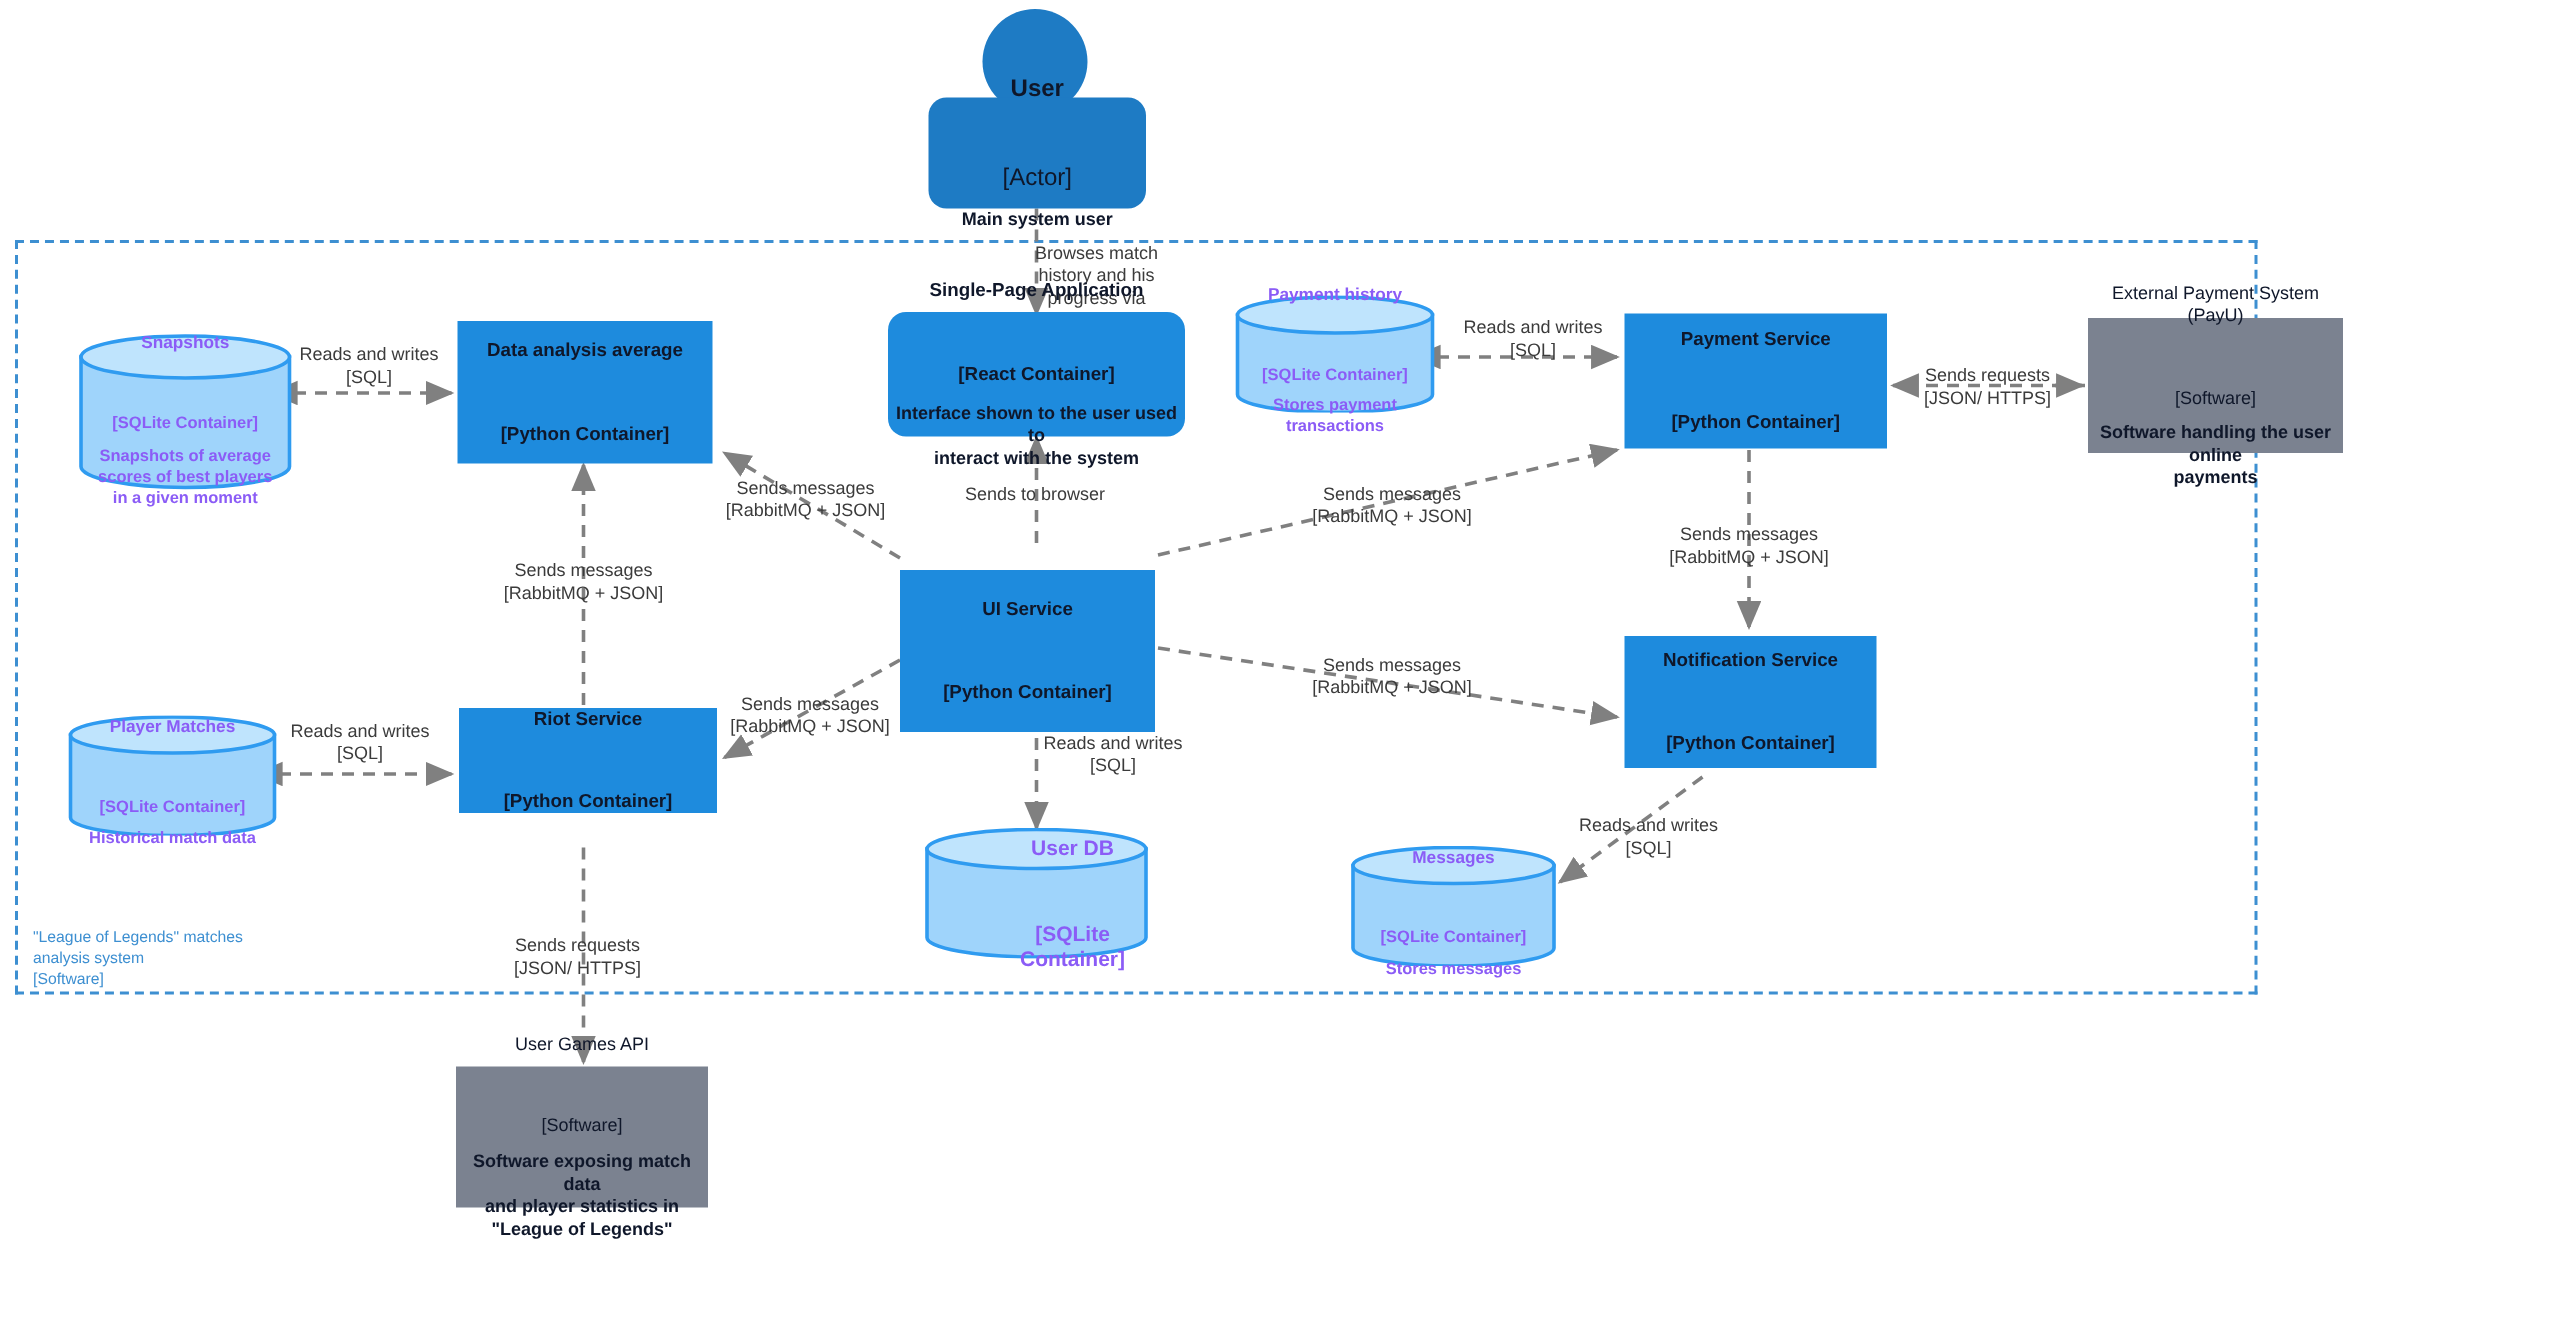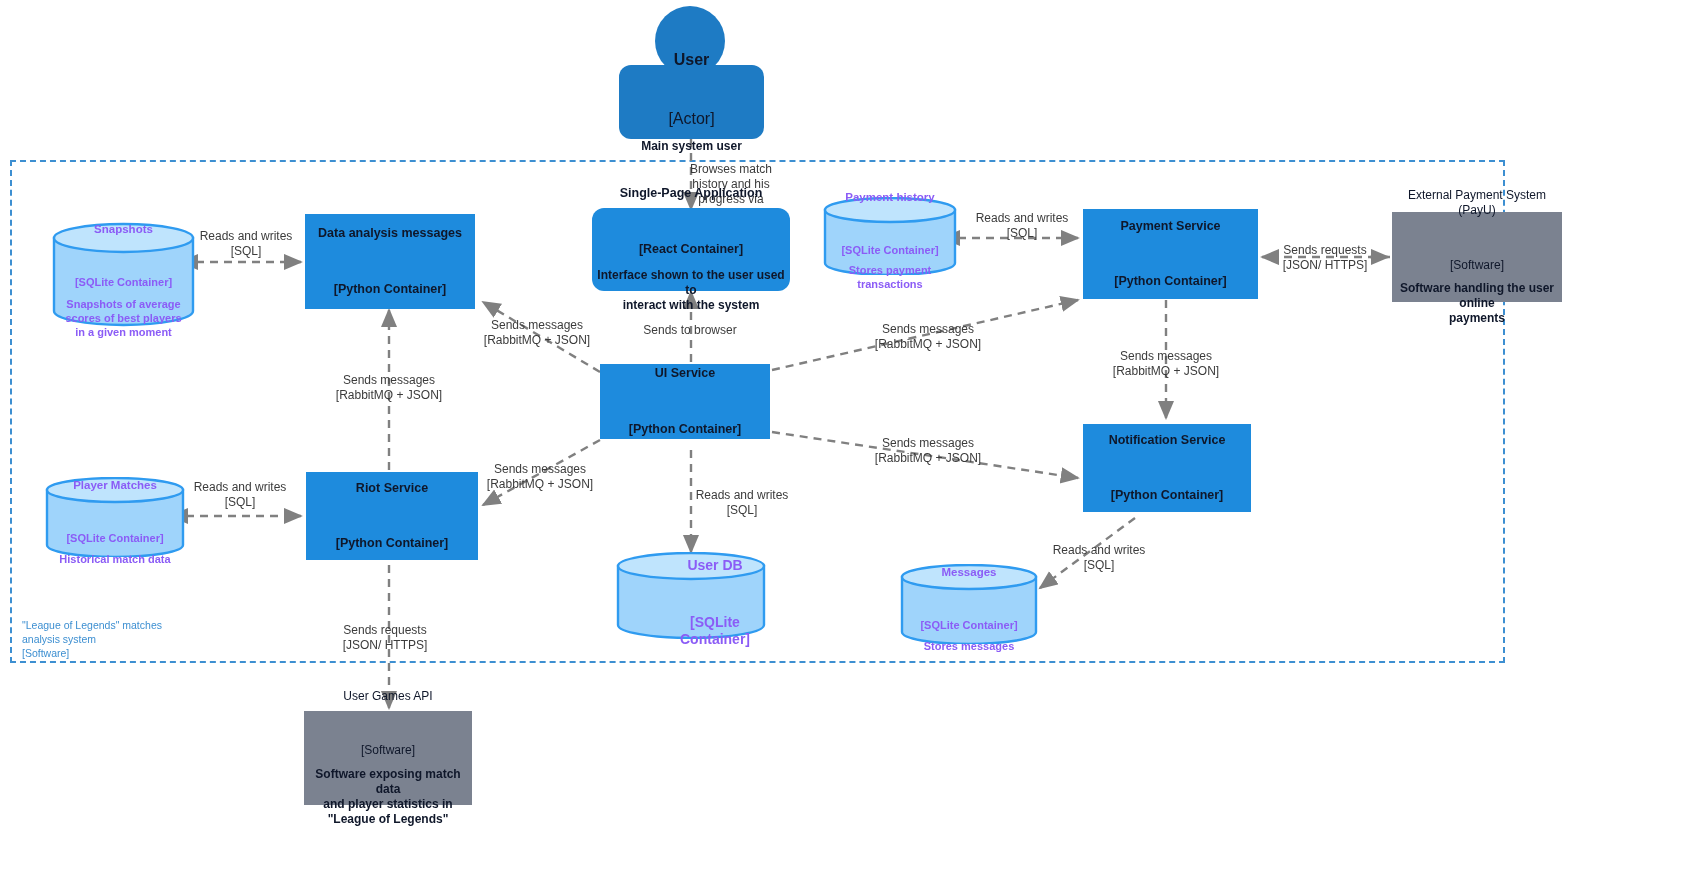--- a/index.html
+++ b/index.html
@@ -153,21 +153,21 @@
     <div class="dbtext">
       <div class="n-title">Snapshots</div>
       <div class="n-tech">[SQLite Container]</div>
       <div class="n-desc" style="white-space:pre-line;">Snapshots of average
 scores of best players
 in a given moment</div>
     </div>
   </div>
 
   <div class="node container-node" style="left:305px;top:214px;width:170px;height:95px;">
-    <div class="n-title">Data analysis messages</div>
+    <div class="n-title">Data analysis average</div>
     <div class="n-tech">[Python Container]</div>
   </div>
 
   <div class="node container-node rounded" style="left:592px;top:208px;width:198px;height:83px;">
     <div class="n-title">Single-Page Application</div>
     <div class="n-tech">[React Container]</div>
     <div class="n-desc" style="white-space:pre-line;font-weight:bold;font-size:12px;">Interface shown to the user used to
 interact with the system</div>
   </div>
 
@@ -189,38 +189,38 @@
   </div>
 
   <div class="node external-node" style="left:1392px;top:212px;width:170px;height:90px;">
     <div class="n-title" style="white-space:pre-line;font-weight:normal;">External Payment System
 (PayU)</div>
     <div class="n-tech" style="font-weight:normal;">[Software]</div>
     <div class="n-desc" style="white-space:pre-line;margin-top:0.7em;">Software handling the user online
 payments</div>
   </div>
 
-  <div class="node container-node" style="left:600px;top:364px;width:170px;height:75px;">
+  <div class="node container-node" style="left:600px;top:380px;width:170px;height:108px;">
     <div class="n-title">UI Service</div>
     <div class="n-tech">[Python Container]</div>
   </div>
 
   <div class="db" style="left:45px;top:477px;width:140px;height:80px;">
     <svg class="cyl" viewBox="0 0 140 80" preserveAspectRatio="none">
       <path d="M2,13 L2,68 A68,12 0 0 0 138,68 L138,13 Z" fill="#9fd4fb" stroke="#2f9bf0" stroke-width="2.4"></path>
       <ellipse cx="70" cy="13" rx="68" ry="12" fill="#bfe4fd" stroke="#2f9bf0" stroke-width="2.4"></ellipse>
     </svg>
     <div class="dbtext" style="padding-top:10px;">
       <div class="n-title">Player Matches</div>
       <div class="n-tech">[SQLite Container]</div>
       <div class="n-desc" style="margin-top:0.7em;">Historical match data</div>
     </div>
   </div>
 
-  <div class="node container-node" style="left:306px;top:472px;width:172px;height:88px;">
+  <div class="node container-node" style="left:306px;top:472px;width:172px;height:70px;">
     <div class="n-title">Riot Service</div>
     <div class="n-tech">[Python Container]</div>
   </div>
 
   <div class="db big" style="left:616px;top:552px;width:150px;height:87px;">
     <svg class="cyl" viewBox="0 0 150 87" preserveAspectRatio="none">
       <path d="M2,14 L2,73 A73,13 0 0 0 148,73 L148,14 Z" fill="#9fd4fb" stroke="#2f9bf0" stroke-width="2.4"></path>
       <ellipse cx="75" cy="14" rx="73" ry="13" fill="#bfe4fd" stroke="#2f9bf0" stroke-width="2.4"></ellipse>
     </svg>
     <div class="dbtext" style="padding-top:14px;padding-left:48px;">

